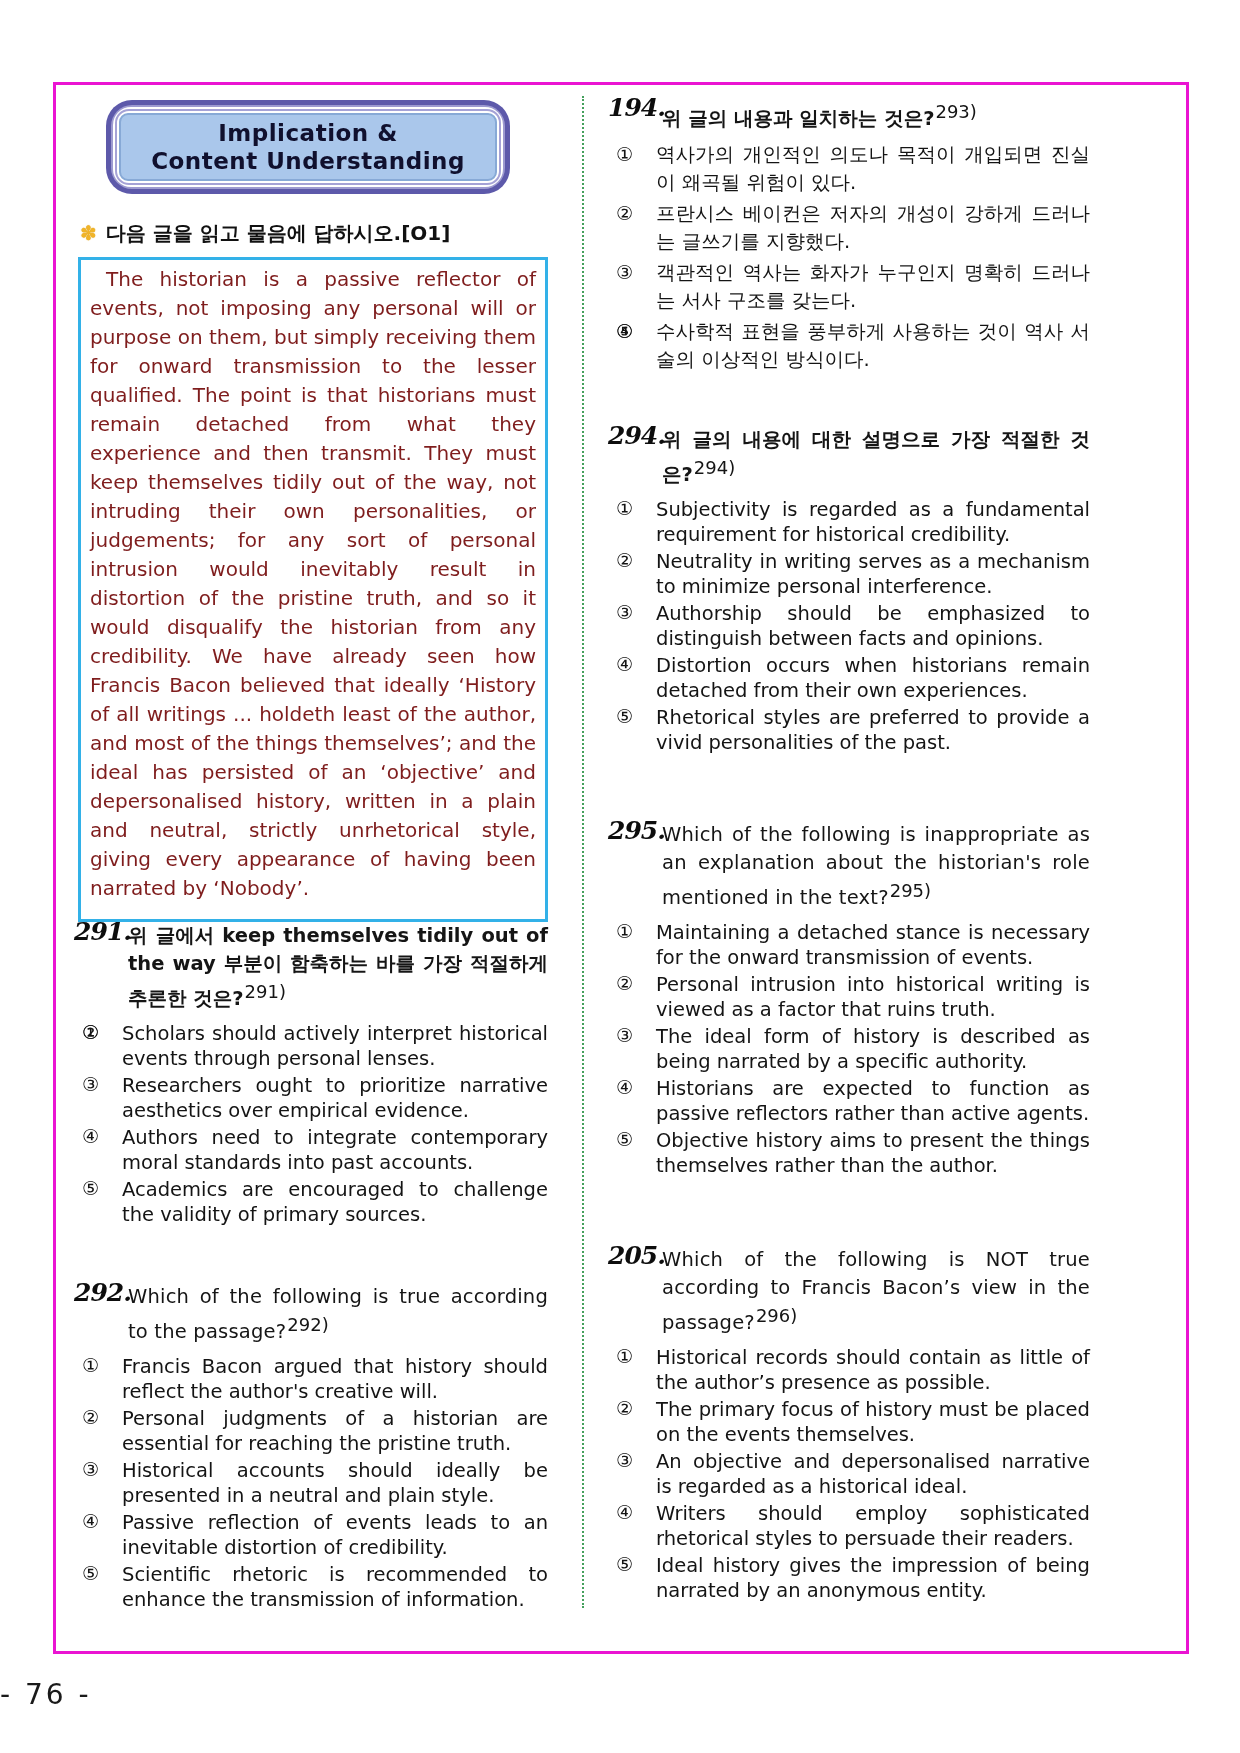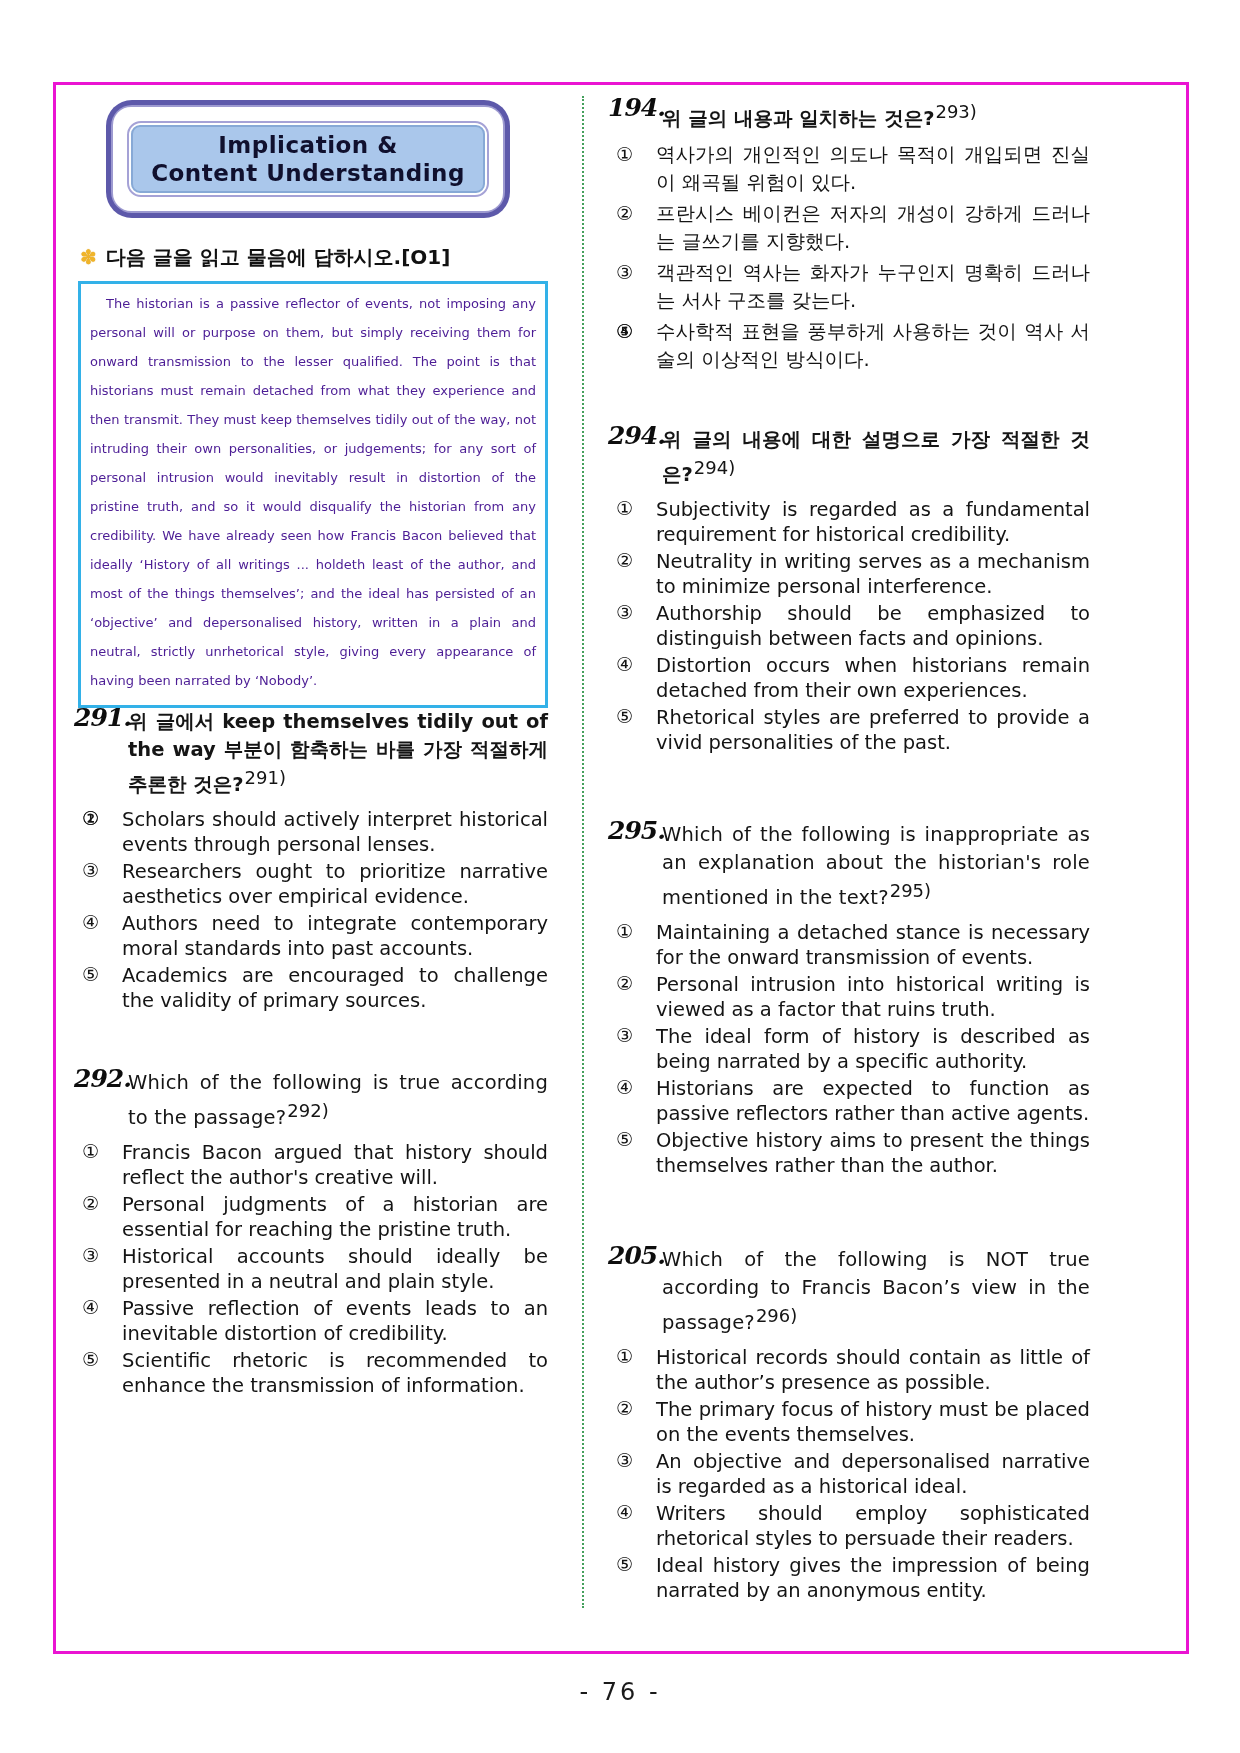--- a/index.html
+++ b/index.html
@@ -16,32 +16,32 @@
     position:absolute; left:582px; top:96px; height:1512px; width:0;
     border-left:2px dotted #44a05c;
   }
   .col { position:absolute; top:98px; }
   .col-left  { left:78px;  width:470px; }
   .col-right { left:612px; width:478px; }
 
   
   .badge-b1 { margin:2px 0 0 28px; width:404px; background:#5d59aa; border-radius:26px; padding:5px; box-sizing:border-box; }
   .badge-b2 { background:#9d9ad0; border-radius:21px; padding:2px; }
-  .badge-b3 { background:#ffffff; border-radius:18px; padding:14px; }
+  .badge-b3 { background:#ffffff; border-radius:18px; padding:2px; }
   .badge-b4 { border:2px solid #a5a2d6; background:#ffffff; border-radius:14px; padding:2px; }
   .badge-b5 { background:#aac7eb; border:2px solid #87a9d6; border-radius:9px; padding:4px 8px; text-align:center; }
   .badge-title { font-size:23px; font-weight:bold; color:#10102e; line-height:28px; letter-spacing:0.5px; }
 
   .instruction { display:flex; align-items:baseline; gap:9px; margin:26px 0 10px 2px;
     font-size:20px; font-weight:bold; color:#111; }
   .flower { color:#f0b429; font-size:20px; text-shadow:0 0 1px #d99a14; }
 
   .passage {
-    border:3px solid #33b1e8; padding:5px 9px 10px 9px; box-sizing:border-box;
-    font-size:13px; line-height:29px; text-align:justify; text-indent:16px; color:#4c1d95;
+    border:3px solid #33b1e8; padding:5px 9px 16px 9px; box-sizing:border-box;
+    font-size:20px; line-height:29px; text-align:justify; text-indent:16px; color:#7f1d1d;
   }
 
   .q { position:relative; }
   .q291 { }
   .q292 { margin-top:56px; }
   .q294 { margin-top:52px; }
   .q295 { margin-top:66px; }
   .q296 { margin-top:68px; }
 
   .qhead { position:relative; padding-left:50px; font-size:19.5px; line-height:28px;
@@ -51,22 +51,22 @@
     font-size:25px; letter-spacing:-1px; color:#0d0d0d; }
   .qprompt.ko { font-weight:bold; }
   .qprompt.en { font-weight:normal; letter-spacing:0.2px; }
   .note { font-size:18px; vertical-align:7px; margin-left:1px; }
 
   .opt { position:relative; padding-left:44px; font-size:19.5px; line-height:25px;
     margin-bottom:2px; text-align:justify; color:#141414; }
   .opt .onum { position:absolute; left:4px; top:-1px; font-size:19px; }
   .opts.ko .opt { line-height:28px; margin-bottom:3px; font-weight:normal; }
 
-  .pageno { position:absolute; left:0; right:0; top:1678px; text-align:center;
-    font-size:24px; letter-spacing:3px; color:#1a1a1a; }
+  .pageno { position:absolute; left:0; right:0; top:1678px; 
+    font-size:28px; letter-spacing:3px; color:#1a1a1a; }
 </style>
 </head>
 <body>
 
 <div class="sheet">
   <div class="frame"></div>
   <div class="divider"></div>
 
   <div class="col col-left">
 

